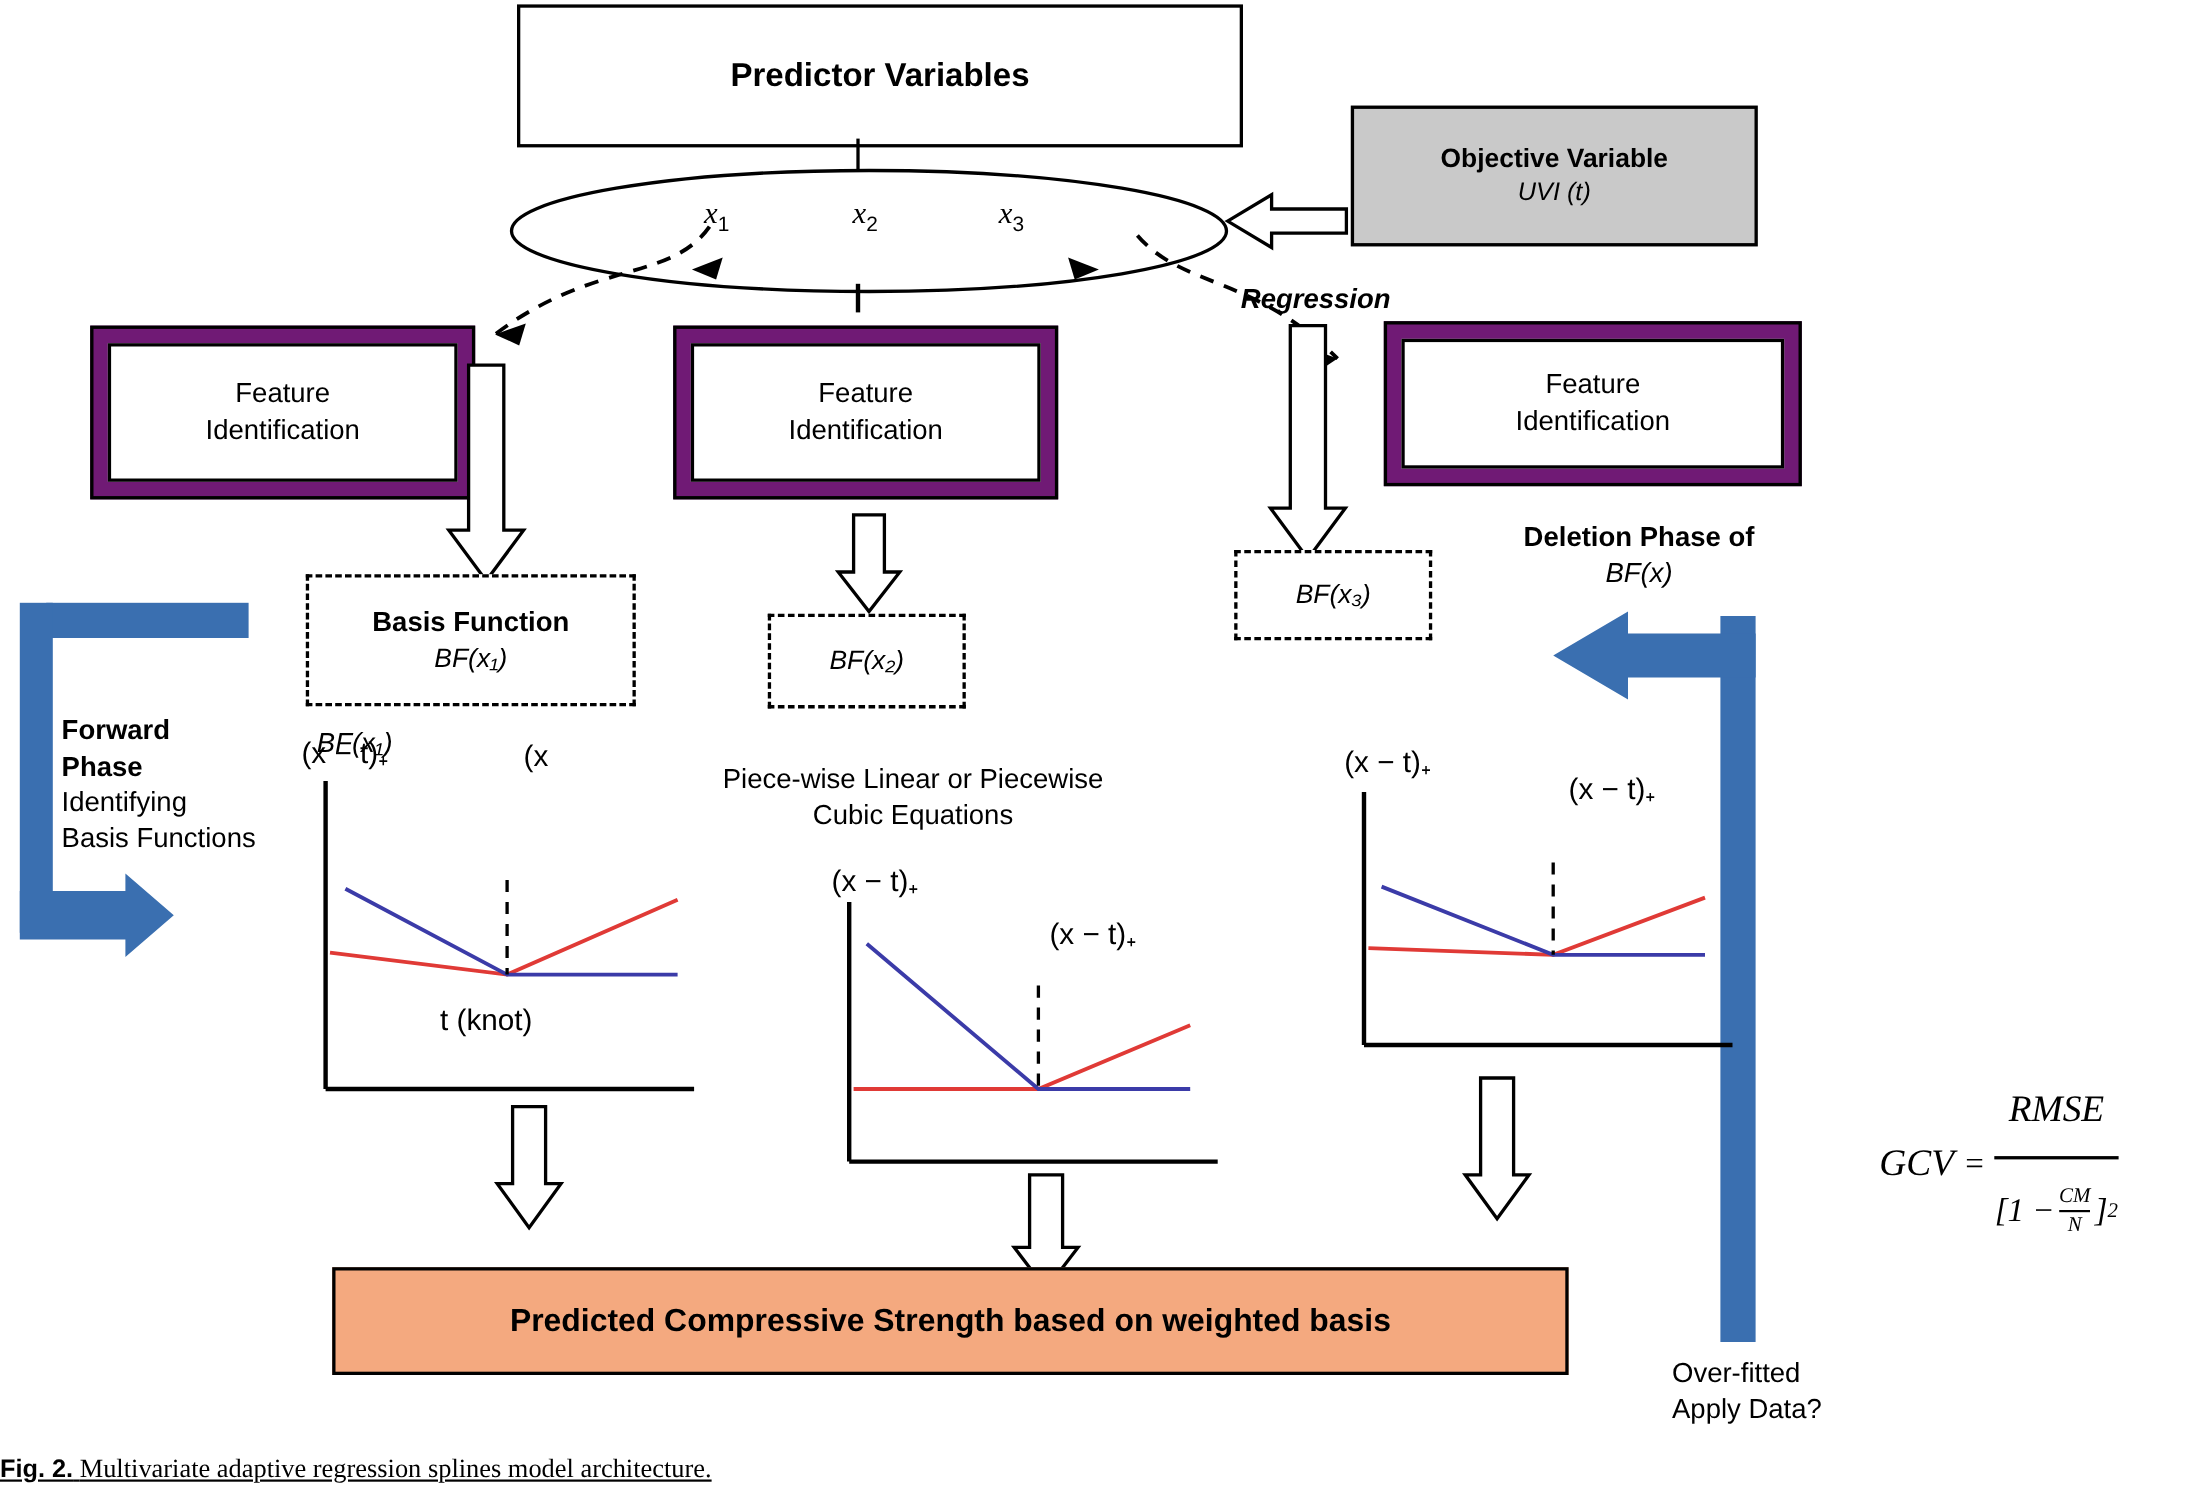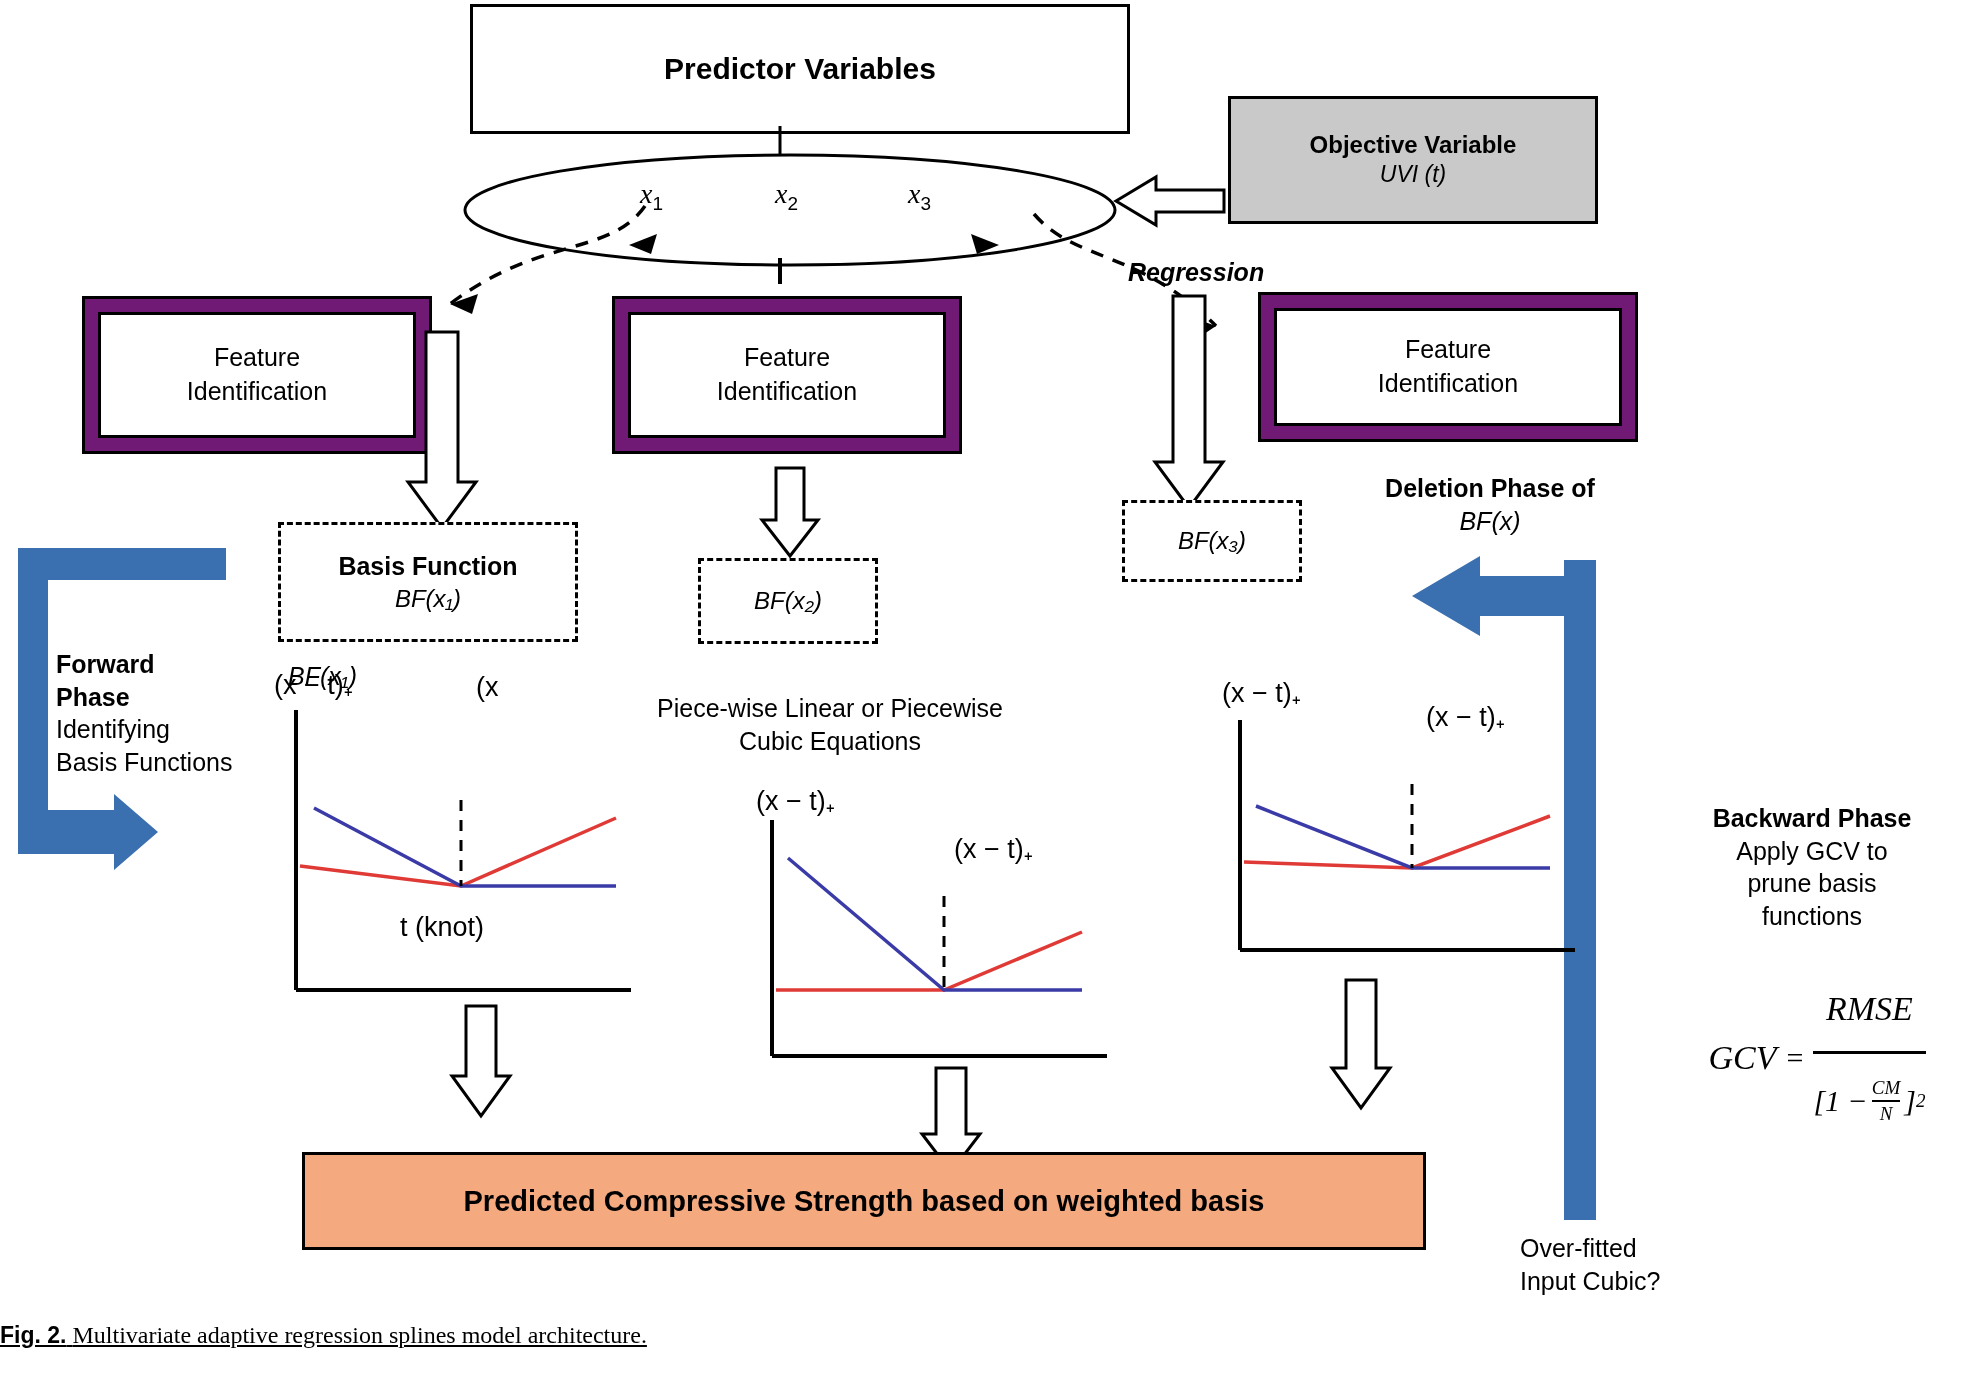--- a/index.html
+++ b/index.html
@@ -256,26 +256,20 @@
     <div>Basis Functions</div>
   </div>
 
   <svg class="abs" style="left:1370px; top:540px; width:240px; height:680px;" width="240" height="680">
 
     <rect x="194" y="20" width="32" height="660" fill="#3a6fb0"></rect>
 
     <polygon points="226,36 110,36 110,16 42,56 110,96 110,76 226,76" fill="#3a6fb0"></polygon>
   </svg>
 
-  <div class="abs lbl lbl-c" style="left:1662px; top:802px; width:300px;">
-    <div class="lbl-b">Backward Phase</div>
-    <div>Apply GCV to</div>
-    <div>prune basis</div>
-    <div>functions</div>
-  </div>
 
   <div class="abs" style="left:1662px; top:990px; width:310px; display:flex; align-items:center; justify-content:center; gap:10px;">
     <span class="math" style="font-size:34px;">GCV</span>
     <span class="math" style="font-size:30px; font-style:normal;">=</span>
     <span style="display:inline-flex; flex-direction:column; align-items:center;gap:20px;">
       <span class="math" style="font-size:34px;">RMSE</span>
       <span style="width:100%; height:3px; background:#000; margin:3px 0;"></span>
       <span style="display:inline-flex; align-items:center; font-size:30px;">
         <span class="math">[1 −</span>
         <span style="display:inline-flex; flex-direction:column; align-items:center; margin:0 4px; font-size:19px;">
@@ -284,21 +278,21 @@
           <span class="math">N</span>
         </span>
         <span class="math">]</span>
           <sup class="math" style="font-size:19px;">2</sup>
       </span>
     </span>
   </div>
 
   <div class="abs lbl" style="left:1520px; top:1232px; width:240px;">
     <div>Over-fitted</div>
-    <div>Input Cubic?</div>
+    <div>Apply Data?</div>
   </div>
 
   <div class="abs lbl lbl-c" style="left:580px; top:692px; width:500px;">
     <div>Piece-wise Linear or Piecewise</div>
     <div>Cubic Equations</div>
   </div>
 
   <div class="abs" style="left:286px; top:700px; width:360px; height:300px;">
     <svg width="360" height="300" viewBox="0 0 360 300">
 

